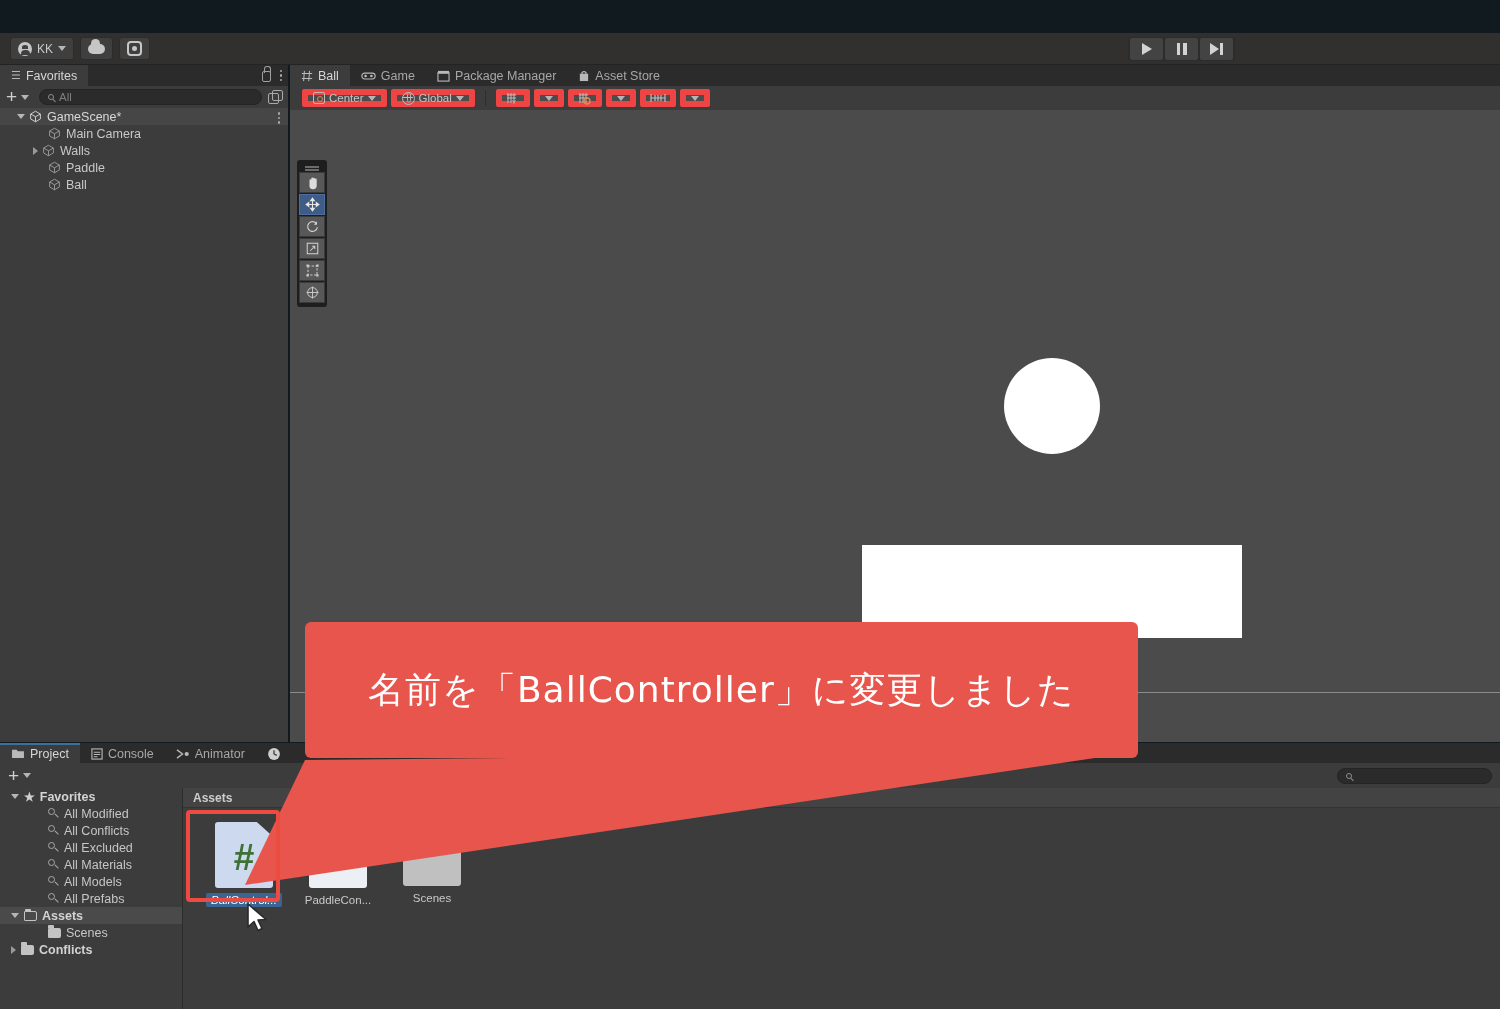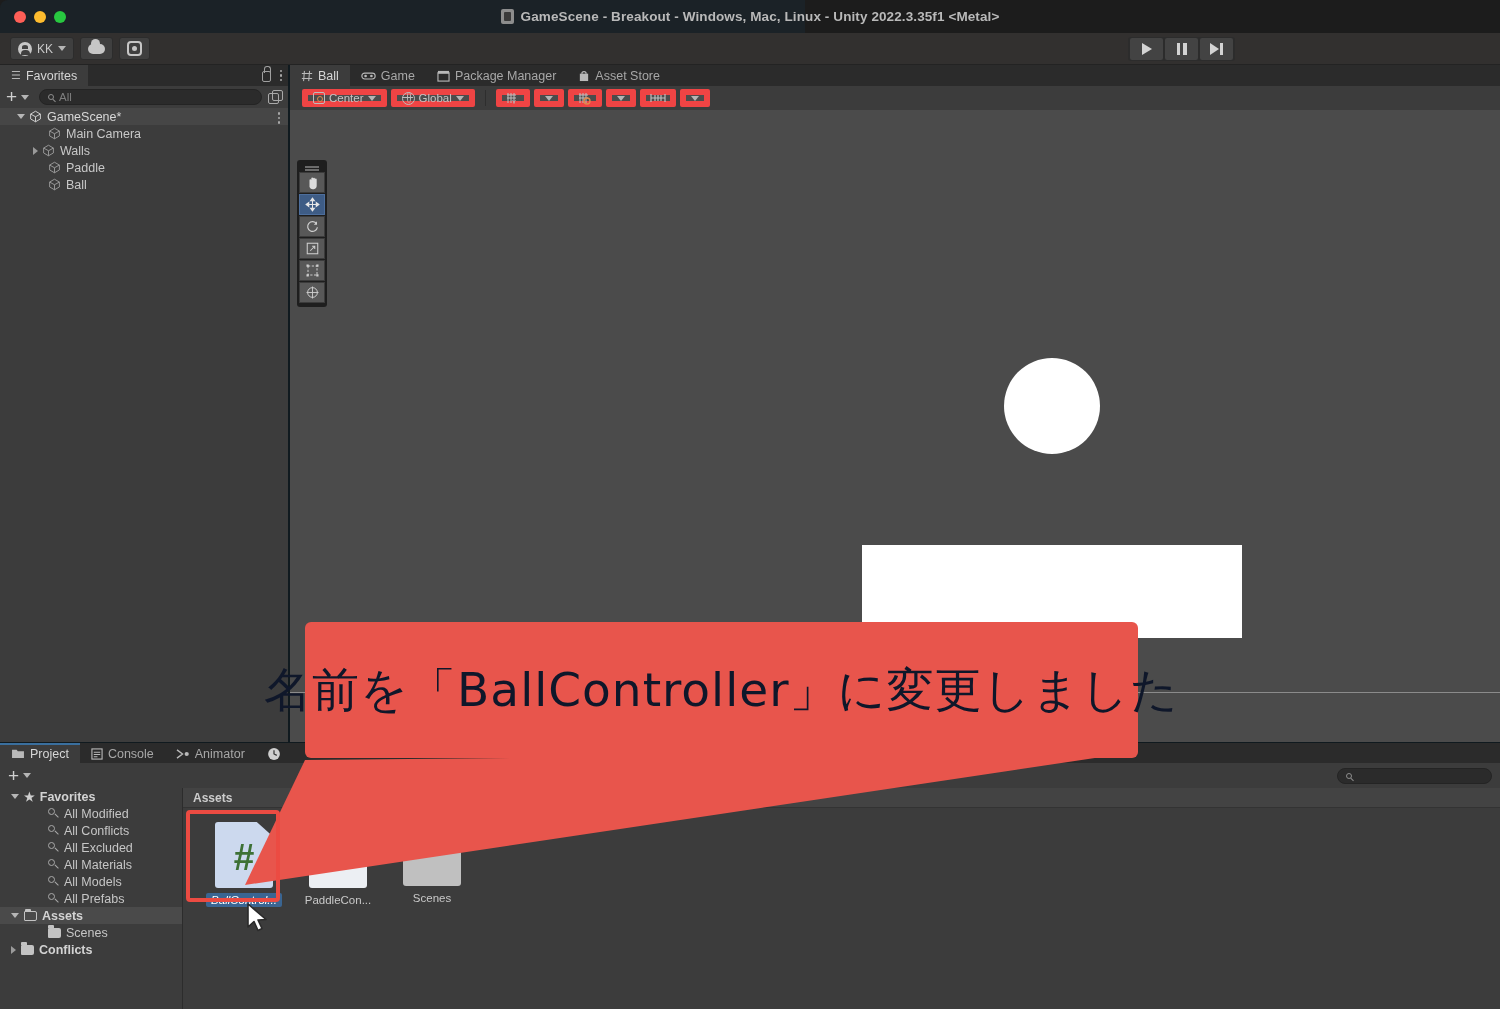--- a/index.html
+++ b/index.html
@@ -335,42 +335,30 @@
   
   .red-box {
     position: absolute; border: 4px solid #ec4b42; border-radius: 4px;
     pointer-events: none;
   }
   .callout {
     position: absolute; background: #e8554c; border-radius: 6px;
     display: flex; align-items: center; justify-content: center;
   }
   .callout-text {
-    color: #0f172a; font-size: 47px; letter-spacing: 1px;
+    color: #ffffff; font-size: 36px; letter-spacing: 1px;
     font-family: "DejaVu Sans", sans-serif; white-space: nowrap;
   }
   .cursor-arrow { position: absolute; pointer-events: none; }
 </style>
 </head>
 <body>
 
 <div id="root">
 
-  <div class="mac-titlebar">
-    <div class="mac-titlebar-left"></div>
-    <div class="traffic">
-      <div class="dot red"></div>
-      <div class="dot yellow"></div>
-      <div class="dot green"></div>
-    </div>
-    <div class="win-title">
-      <span class="tiny-icon"></span>
-      <span>GameScene - Breakout - Windows, Mac, Linux - Unity 2022.3.35f1 &lt;Metal&gt;</span>
-    </div>
-  </div>
 
   <div class="unity-toolbar">
     <div class="tb-group">
       <div class="tb-btn">
         <span class="acct-circle"></span>
         <span>KK</span>
         <span class="caret-dn"></span>
       </div>
       <div class="tb-btn">
         <span class="cloud"></span>

